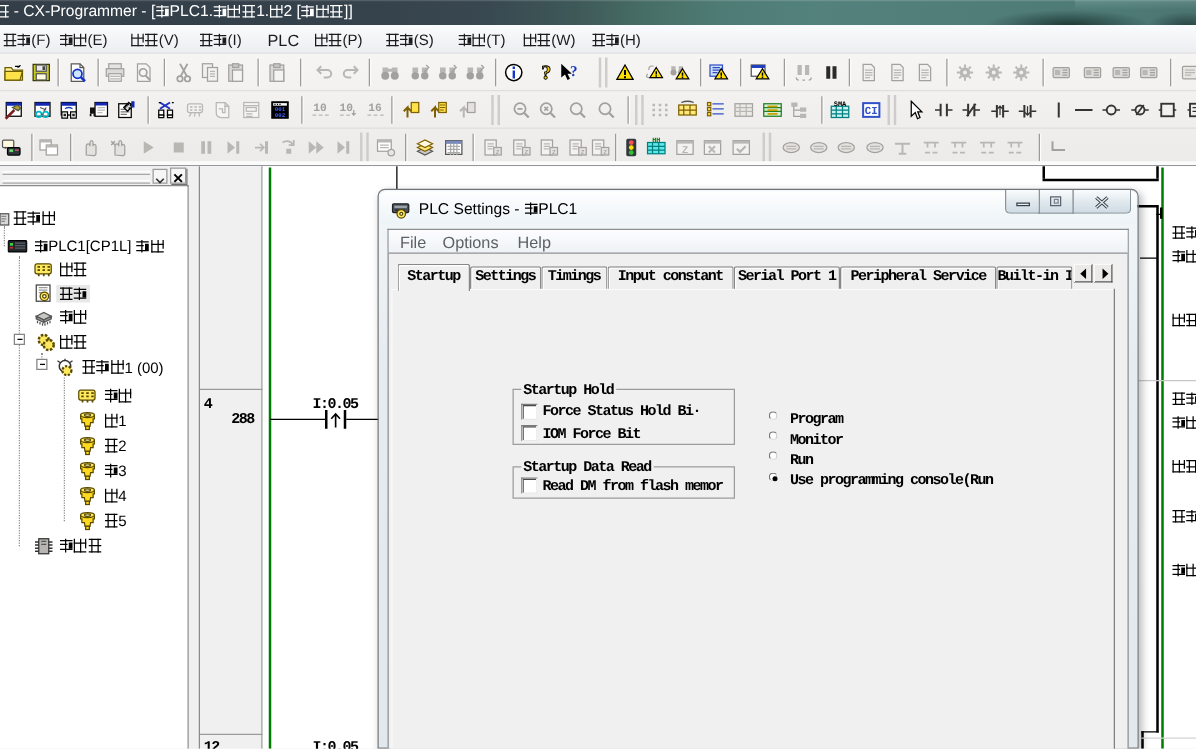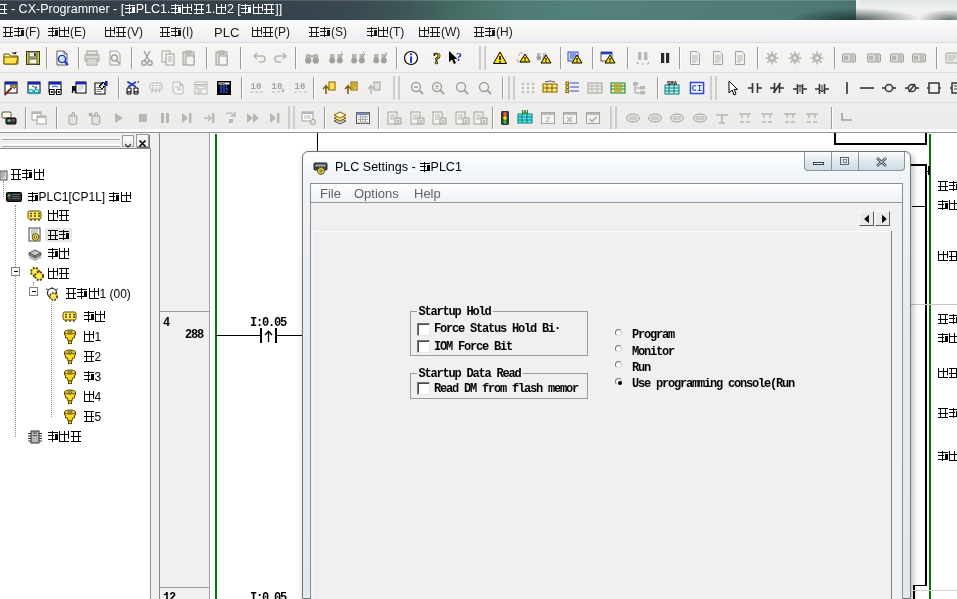--- a/index.html
+++ b/index.html
@@ -31,21 +31,21 @@
 .sep{position:absolute;width:2px;height:22px;border-left:1px solid #9d9b99;border-right:1px solid #fcfcfc;}
 .grip{position:absolute;width:7px;height:24px;border-left:2px solid #cfcdcb;border-right:2px solid #cfcdcb;}
 .tbtn{position:absolute;width:16px;height:16px;}
 .tbtn svg{position:absolute;left:0;top:0;}
 .tree-t{position:absolute;font-size:12px;color:#000;white-space:nowrap;}
 .dlggb{position:absolute;border:1px solid #9c9c9c;}
 .gbl{position:absolute;top:-6px;left:6px;background:#f0f0f0;padding:0 2px;}
 .cb{position:absolute;width:13px;height:13px;background:#fff;border-top:1.5px solid #7a7a7a;border-left:1.5px solid #7a7a7a;border-right:1.5px solid #e8e8e8;border-bottom:1.5px solid #e8e8e8;box-shadow:inset 1px 1px 0 #4a4a4a;}
 .rb{position:absolute;width:7px;height:7px;border-radius:50%;background:#fff;border:1.3px solid #777;border-bottom-color:#ddd;border-right-color:#ccc;}
 </style></head><body>
-<div class="a" style="left:0;top:0;width:856px;height:20px;
+<div class="a" style="left:0;top:0;width:957px;height:20px;
 background:linear-gradient(90deg,#333e48 0%,#35414b 28%,#384750 40%,#3e5858 48%,#476e66 54%,#4e7b74 60%,#53817c 68%,#537f7b 76%,#507c78 86%,#4e7a76 94%,#4b7471 100%);">
 <div class="a" style="left:0;top:0;width:957px;height:1px;background:rgba(255,255,255,.15);"></div>
 <div class="a" style="left:790px;top:8px;width:130px;height:12px;background:radial-gradient(ellipse at 50% 100%,rgba(16,38,34,.75),rgba(16,38,34,0) 72%);"></div>
 <div class="a" style="left:920px;top:10px;width:37px;height:10px;background:radial-gradient(ellipse at 80% 100%,rgba(20,40,36,.6),rgba(20,40,36,0) 75%);"></div>
 <div class="a" style="left:860px;top:0;width:97px;height:8px;background:linear-gradient(rgba(160,195,188,.25),rgba(160,195,188,0));"></div>
 <div class="a" style="left:-4px;top:2px;font-size:12.5px;color:#fff;white-space:nowrap;"><span class="k  "></span> - CX-Programmer - [<span class="k v2"></span>PLC1.<span class="k v2"></span><span class="k v3"></span><span class="k "></span>1.<span class="k v3"></span>2 [<span class="k v2"></span><span class="k v3"></span><span class="k "></span>]]</div>
 </div>
 <div class="a" style="left:0;top:20px;width:957px;height:23px;background:linear-gradient(#fafbfc,#eceef1);border-bottom:1px solid #dadce0;">
     <div class="a" style="left:2px;top:5px;font-size:12px;color:#1c1c1c;white-space:nowrap;"><span class="k "></span><span class="k v2"></span>(F)</div>
     <div class="a" style="left:47px;top:5px;font-size:12px;color:#1c1c1c;white-space:nowrap;"><span class="k v2"></span><span class="k v3"></span>(E)</div>
@@ -1053,20 +1053,29 @@
           <path d="M2 2 L11 10 M11 2 L2 10" stroke="#e8eef2" stroke-width="1"></path>
         </svg>
       </div>
 </div>
 <div class="a" style="left:7px;top:30.5px;width:593px;height:417.5px;background:#f0f0f0;border:1px solid #898e92;border-bottom:none;">
 <div class="a" style="left:0;top:0;width:591px;height:19.5px;background:linear-gradient(#fdfdfe,#eef2f6);border-bottom:1px solid #8e9398;">
 <div class="a" style="left:9px;top:2.5px;font-size:13px;color:#5d6266;">File</div>
 <div class="a" style="left:43px;top:2.5px;font-size:13px;color:#5d6266;">Options</div>
 <div class="a" style="left:103px;top:2.5px;font-size:13px;color:#5d6266;">Help</div>
 </div>
+<div class="a" style="left:0;top:27px;width:591px;height:22px;">
+<div class="a mono" style="left:7.0px;top:0;width:57.5px;height:22px;background:#f0f0f0;border:1px solid #888;border-bottom:none;border-radius:2px 2px 0 0;text-align:center;line-height:18.5px;z-index:3;box-shadow:inset 1px 1px 0 #fff;">Startup</div>
+<div class="a mono" style="left:64.5px;top:2.5px;width:57.5px;height:19.5px;background:#efefef;border:1px solid #888;border-bottom:none;border-radius:2px 2px 0 0;text-align:center;line-height:15.5px;overflow:hidden;box-shadow:inset 1px 1px 0 #fff;">Settings</div>
+<div class="a mono" style="left:122.0px;top:2.5px;width:52.5px;height:19.5px;background:#efefef;border:1px solid #888;border-bottom:none;border-radius:2px 2px 0 0;text-align:center;line-height:15.5px;overflow:hidden;box-shadow:inset 1px 1px 0 #fff;">Timings</div>
+<div class="a mono" style="left:174.5px;top:2.5px;width:101.5px;height:19.5px;background:#efefef;border:1px solid #888;border-bottom:none;border-radius:2px 2px 0 0;text-align:center;line-height:15.5px;overflow:hidden;box-shadow:inset 1px 1px 0 #fff;">Input constant</div>
+<div class="a mono" style="left:276.0px;top:2.5px;width:85.0px;height:19.5px;background:#efefef;border:1px solid #888;border-bottom:none;border-radius:2px 2px 0 0;text-align:center;line-height:15.5px;overflow:hidden;box-shadow:inset 1px 1px 0 #fff;">Serial Port 1</div>
+<div class="a mono" style="left:361.0px;top:2.5px;width:125.0px;height:19.5px;background:#efefef;border:1px solid #888;border-bottom:none;border-radius:2px 2px 0 0;text-align:center;line-height:15.5px;overflow:hidden;box-shadow:inset 1px 1px 0 #fff;">Peripheral Service</div>
+<div class="a mono" style="left:486.0px;top:2.5px;width:61.0px;height:19.5px;background:#efefef;border:1px solid #888;border-bottom:none;border-radius:2px 2px 0 0;text-align:center;line-height:15.5px;overflow:hidden;box-shadow:inset 1px 1px 0 #fff;">Built-in I</div>
+</div>
 <div class="a" style="left:548px;top:27.5px;width:15px;height:15px;background:#eceae8;border-top:1px solid #fafafa;border-left:1px solid #fafafa;border-right:1.5px solid #5a5a5a;border-bottom:1.5px solid #5a5a5a;"><svg width="14" height="14" viewBox="0 0 14 15">
           <path d="M9 3 L4 7.5 L9 12 z" fill="#000"></path>
         </svg></div>
 <div class="a" style="left:564px;top:27.5px;width:15px;height:15px;background:#eceae8;border-top:1px solid #fafafa;border-left:1px solid #fafafa;border-right:1.5px solid #5a5a5a;border-bottom:1.5px solid #5a5a5a;"><svg width="14" height="14" viewBox="0 0 14 15">
           <path d="M6 3 L11 7.5 L6 12 z" fill="#000"></path>
         </svg></div>
 <div class="a" style="left:1.5px;top:47.5px;width:579px;height:370px;background:#f0f0f0;border-right:1.5px solid #808080;box-shadow:inset 1px 1px 0 #fafafa;"></div>
 <div class="dlggb" style="left:98.5px;top:127.5px;width:178px;height:45px;">
         <span class="gbl mono">Startup Hold</span>
       </div>

